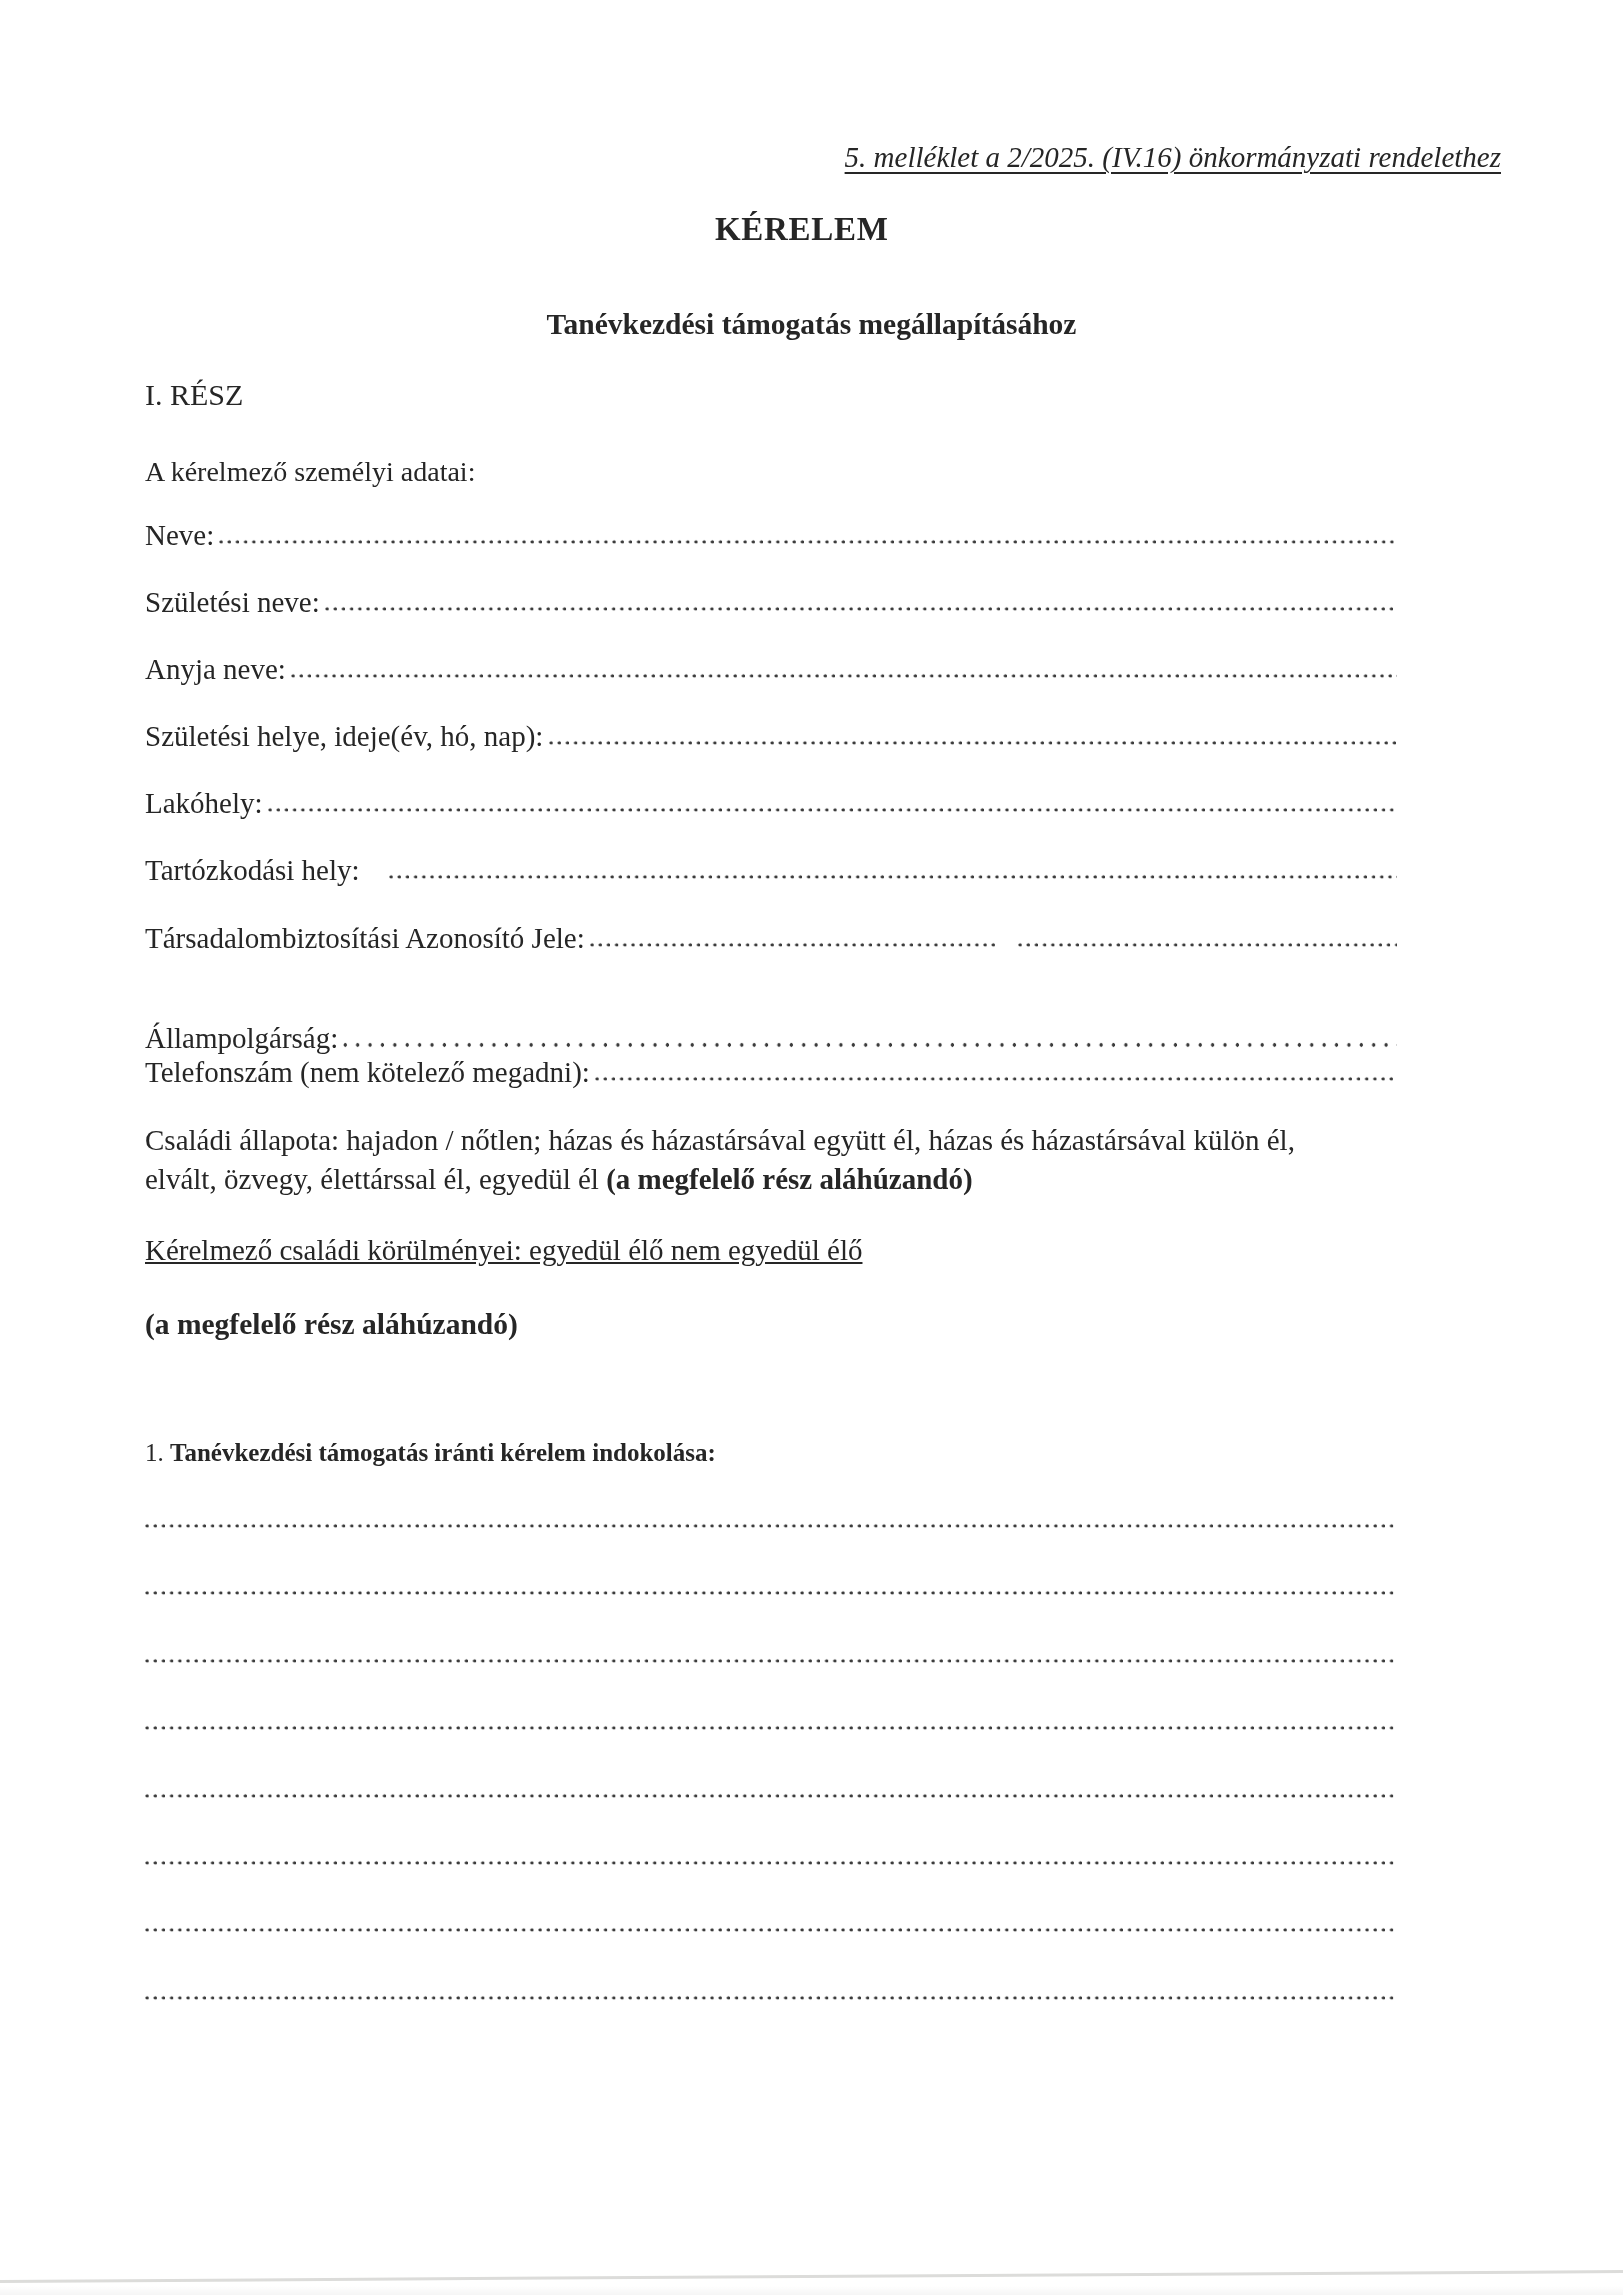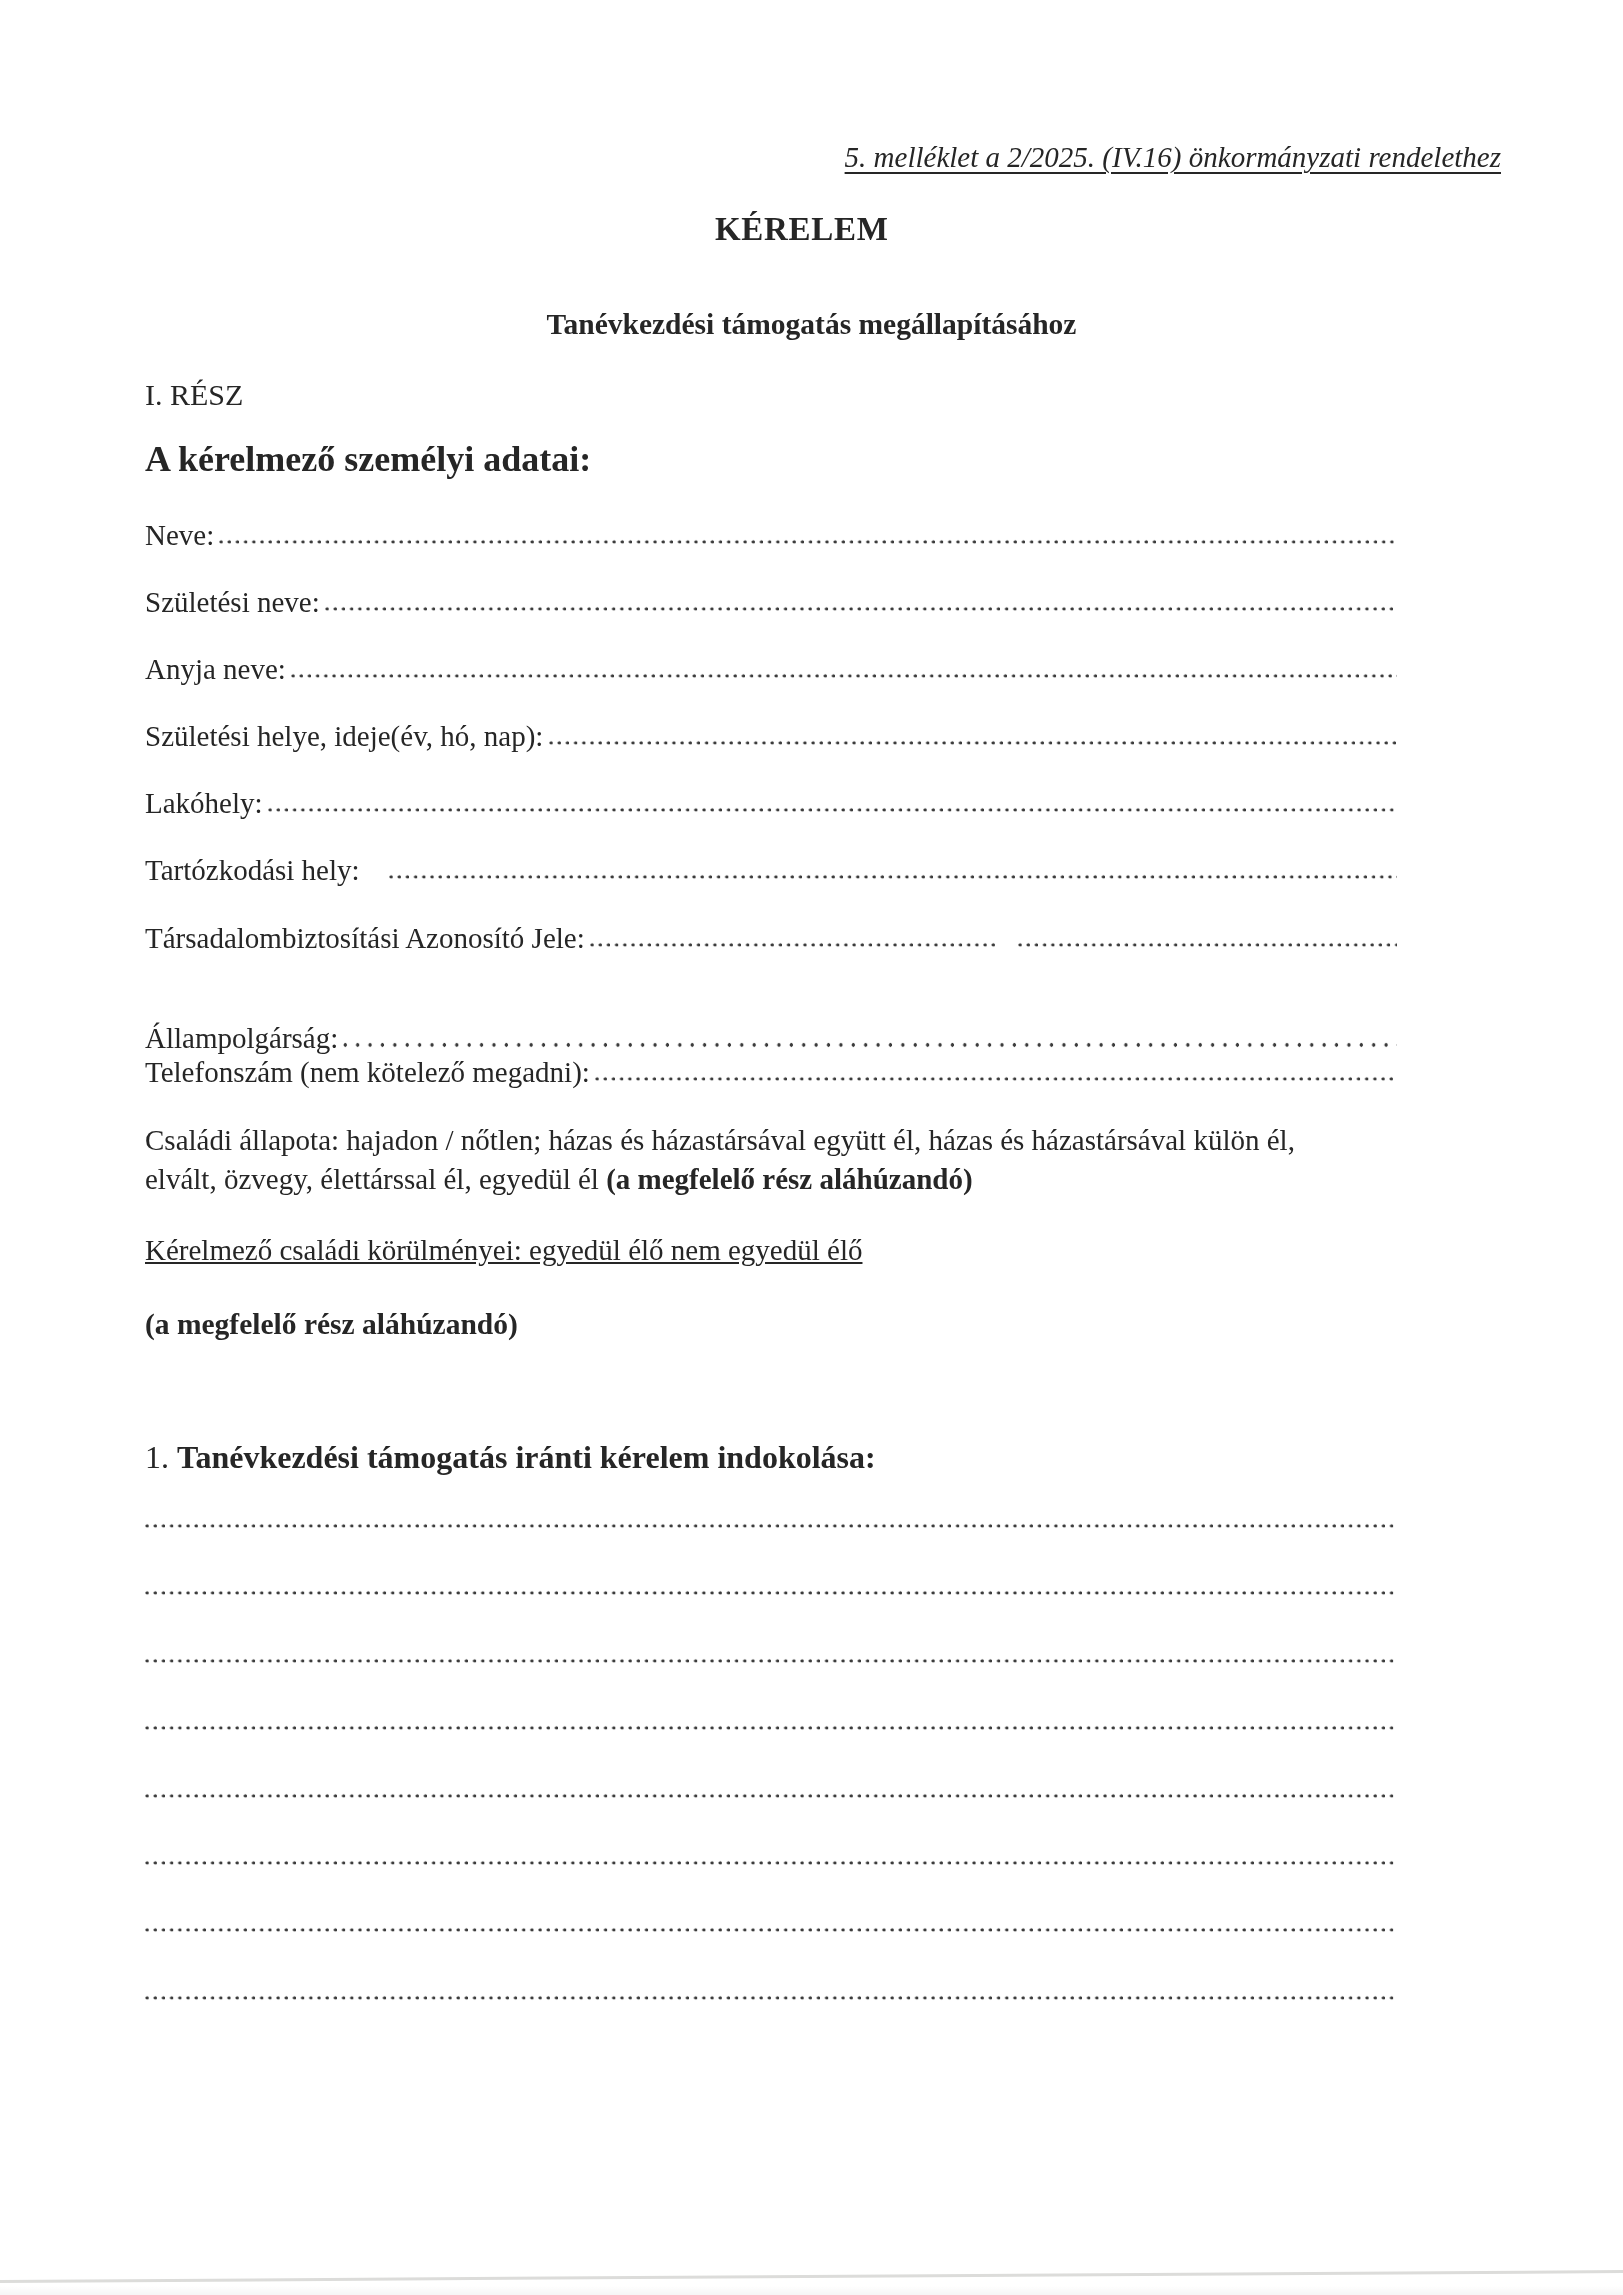--- a/index.html
+++ b/index.html
@@ -34,23 +34,23 @@
     text-align:center;
     font-weight:bold;
     font-size:29.5px;
   }
   .part-heading{
     font-size:30px;
     left:145px; right:131px;
   }
   .p1h{top:378px;}
   .sect-title{
-    top:438px; left:145px; right:131px;
-    font-weight:bold;
-    font-size:36px;
+    top:456px; left:145px; right:131px;
+    font-weight:normal;
+    font-size:28px;
   }
   .field-row{
     position:absolute;
     left:145px; right:226px;
     display:flex;
     align-items:baseline;
     font-size:29px;
     line-height:1;
     white-space:nowrap;
   }
@@ -81,21 +81,21 @@
     text-decoration:underline;
   }
   .bold-note{
     top:1308px; left:145px; right:131px;
     font-size:29.5px;
     font-weight:bold;
   }
   .p2h{top:1372px;}
   .item1{
     top:1439px; left:145px; right:105px;
-    font-size:32px;
+    font-size:25px;
   }
   .item1 .num{font-weight:normal;}
   .item1 .tt{font-weight:bold;}
   .answer-line{
     position:absolute;
     left:145px; right:228px;
     height:5.9px;
     background-image:radial-gradient(circle at 2px 2.9px, #3c3c3c 1.5px, rgba(0,0,0,0) 1.8px);
     background-size:8.2px 5.9px;
     background-repeat:repeat-x;

